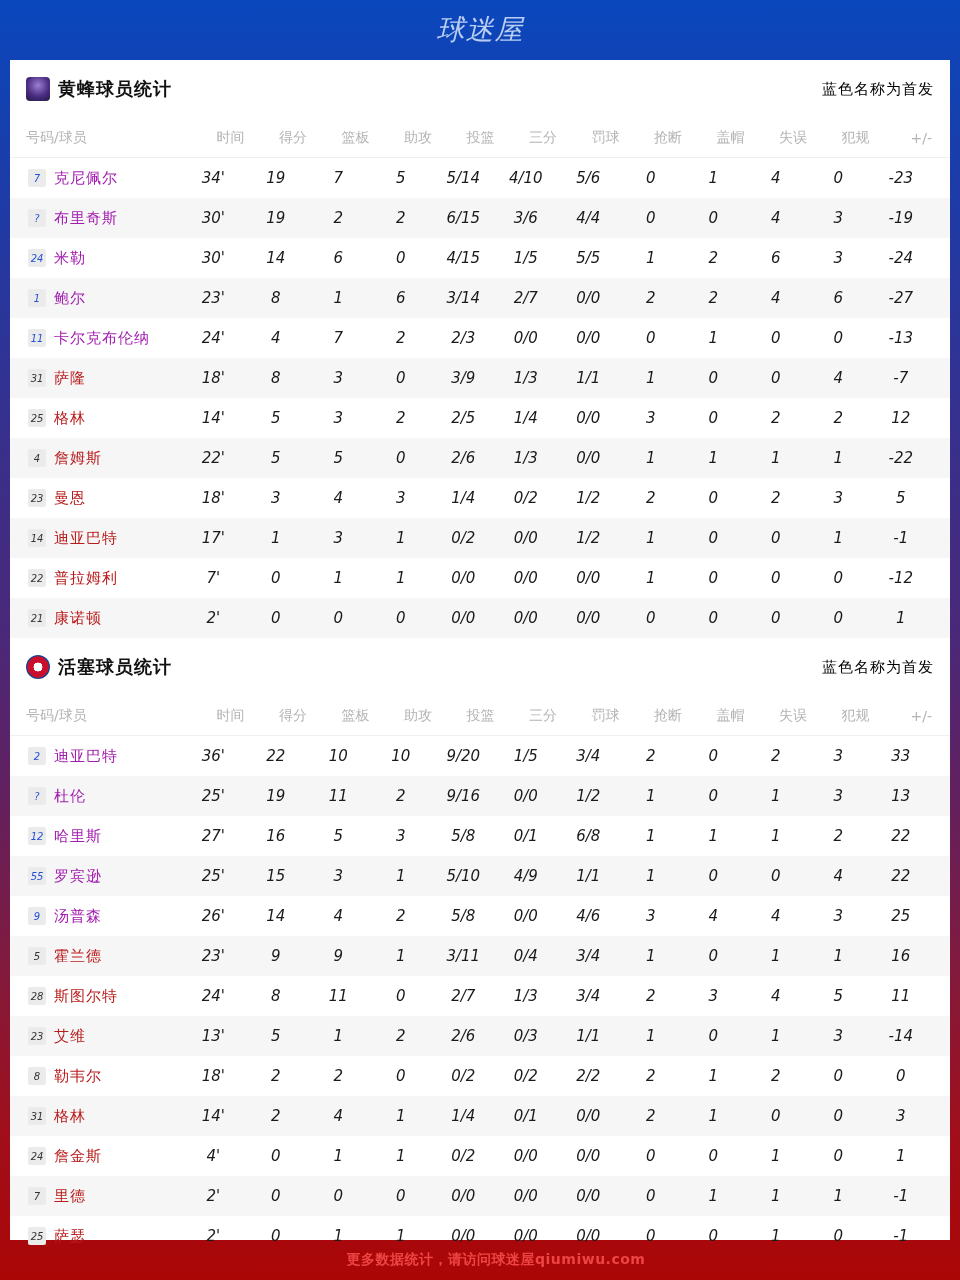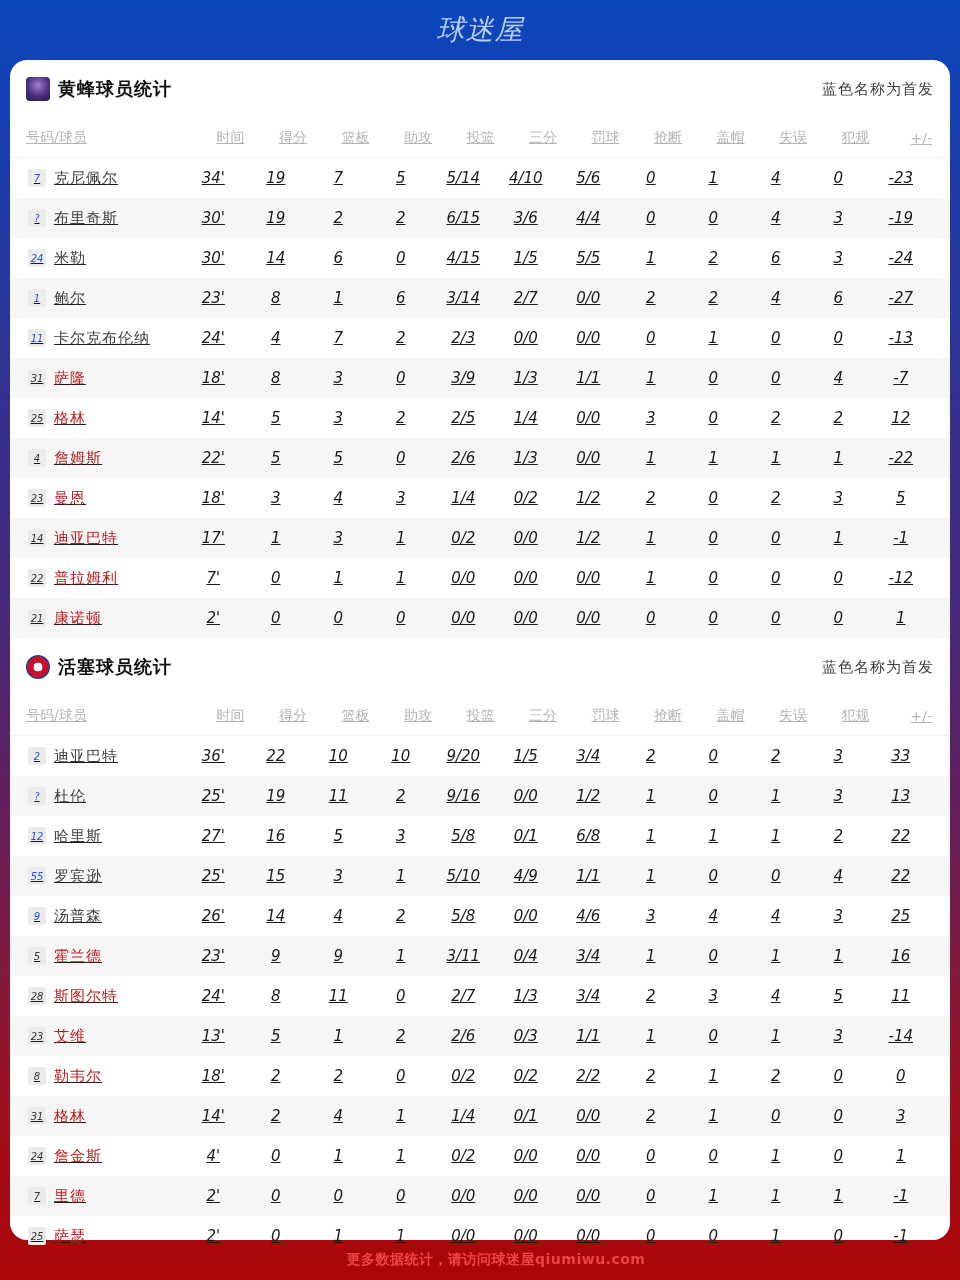--- a/index.html
+++ b/index.html
@@ -16,64 +16,63 @@
   .brand {
     font-family: "DejaVu Sans", sans-serif;
     font-weight: normal; font-style: italic;
     font-size: 28px; letter-spacing: 1px;
     color: #b9cdf4;
     display: flex; align-items: center;
   }
   .card {
     position: absolute; left: 10px; width: 940px; background: #ffffff;
   }
-  .card.top { top: 60px; height: 1180px; border-radius: 17px; }
+  .card.top { top: 60px; height: 1180px; }
   .section-head {
     height: 58px; display: flex; align-items: center; justify-content: space-between;
     padding: 0 16px 0 16px;
   }
   .team-title { display: flex; align-items: center; gap: 8px; }
   .team-logo {
     width: 24px; height: 24px; border-radius: 50%;
     display: inline-flex; align-items: center; justify-content: center;
     font-size: 9px; color: #fff; font-weight: bold;
   }
   .team-logo.hornets {
     border-radius: 4px;
     background: radial-gradient(circle at 50% 35%, #9b7fd0 0%, #4b2d82 55%, #231a45 100%);
   }
   .team-logo.pistons {
     background: radial-gradient(circle at 50% 50%, #ffffff 0 26%, #c8102e 27% 62%, #1d428a 63% 100%);
   }
   .team-name { font-size: 18px; color: #111; font-weight: bold; letter-spacing: 1px; }
-  .starter-note { font-size: 15px; color: #404040; letter-spacing: 1px; }
+  .starter-note { font-size: 15px; color: #000000; letter-spacing: 1px; }
 
   .thead, .row {
     display: grid;
     grid-template-columns: 172px repeat(12, 62.5px);
     align-items: center;
-    text-decoration: underline;
   }
   .thead { height: 40px; color: #b4b4b4; font-size: 14px; border-bottom: 1px solid #f0f0f0; }
   .thead .c { text-align: right; }
   .thead .c.first { text-align: left; padding-left: 16px; }
   .row { height: 40px; font-size: 15px; color: #1a1a1a; font-style: italic; }
   .row:nth-child(even) { background: #f6f6f6; }
   .row .c { text-align: center; font-family: "DejaVu Sans", sans-serif; }
   .row .c.first {
     text-align: left; padding-left: 18px; display: flex; align-items: center; gap: 8px;
     font-style: normal;
   }
   .jersey {
     width: 18px; height: 18px; background: #ebebeb; border-radius: 2px;
     font-size: 10px; display: inline-flex; align-items: center; justify-content: center;
     color: #333; font-style: italic;
   }
   .pname { font-size: 15px; color: #b91c1c; letter-spacing: 1px; }
-  .row.starter .pname { color: #404040; }
+  .row.starter .pname { color: #a21caf; }
   .row.starter .jersey { color: #2451d6; }
 
   .footer {
     position: absolute; left: 16px; top: 1240px; width: 960px; height: 40px;
     display: flex; align-items: center; justify-content: center;
     color: #ef4444; font-size: 14px; font-weight: bold; letter-spacing: 0.5px;
   }
 </style>
 </head>
 <body>

